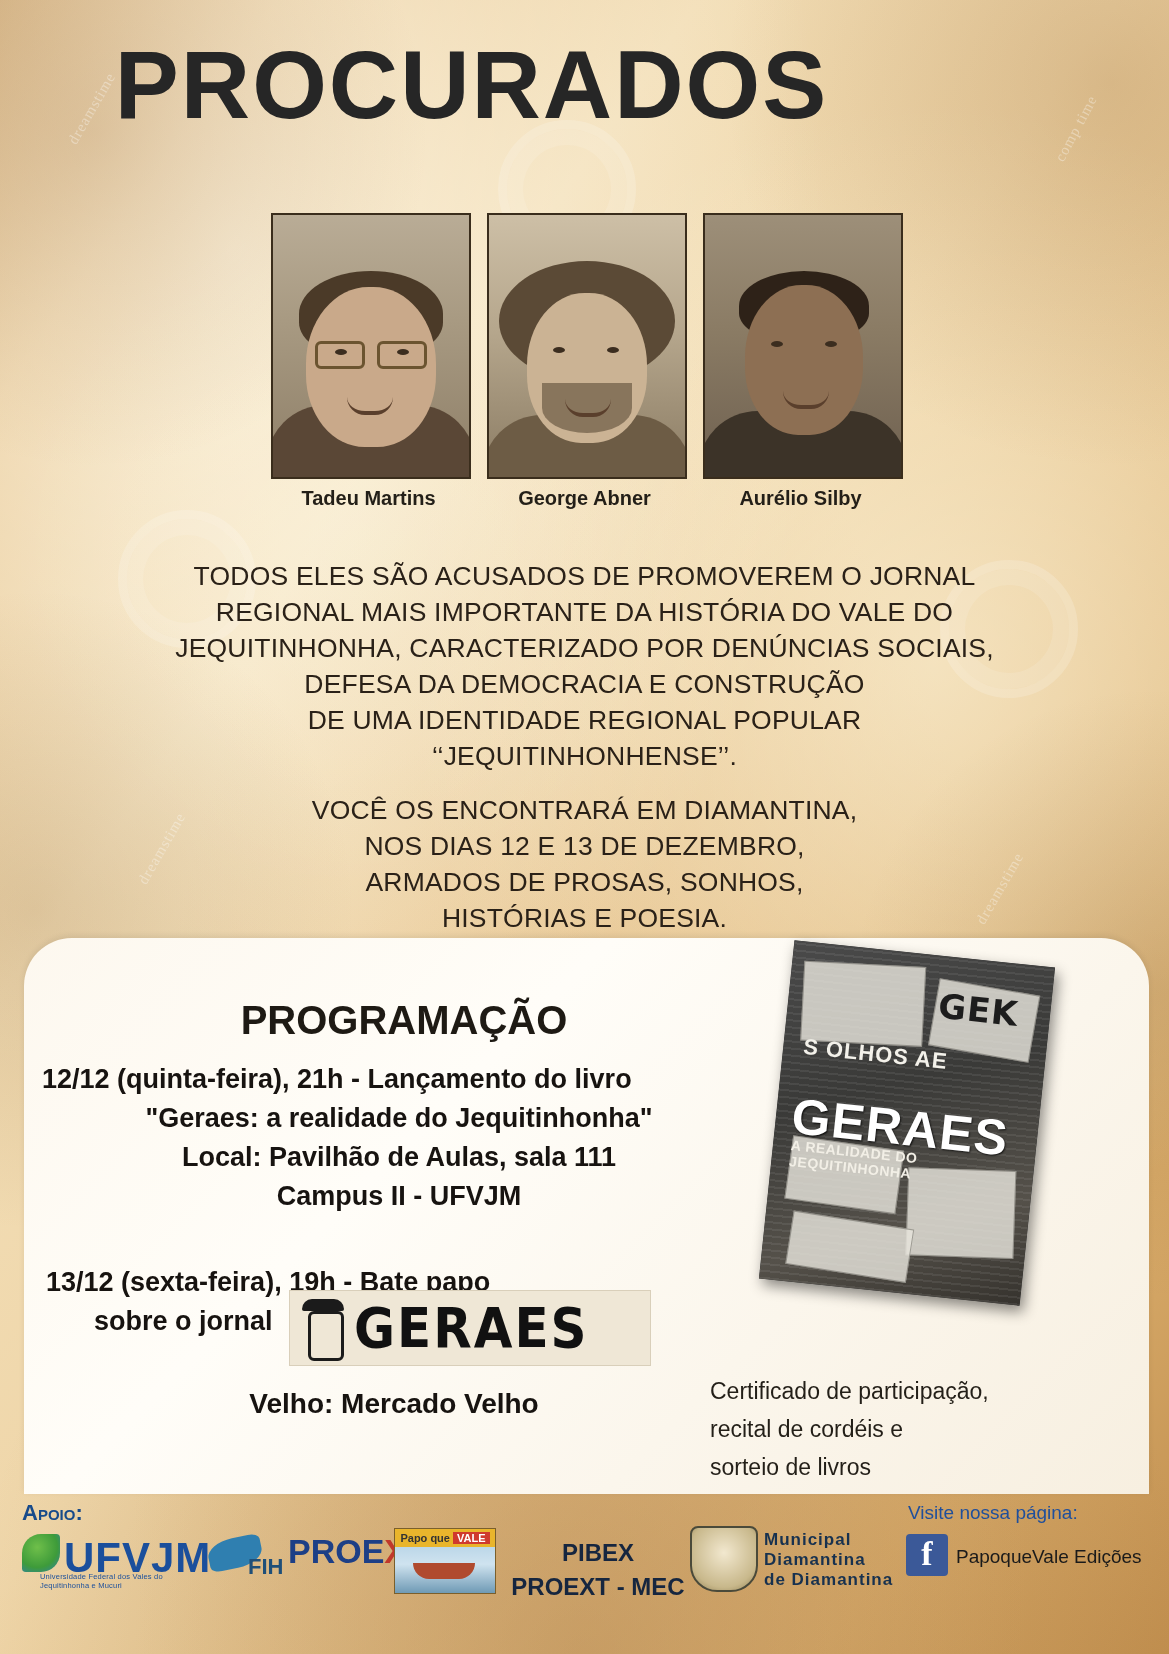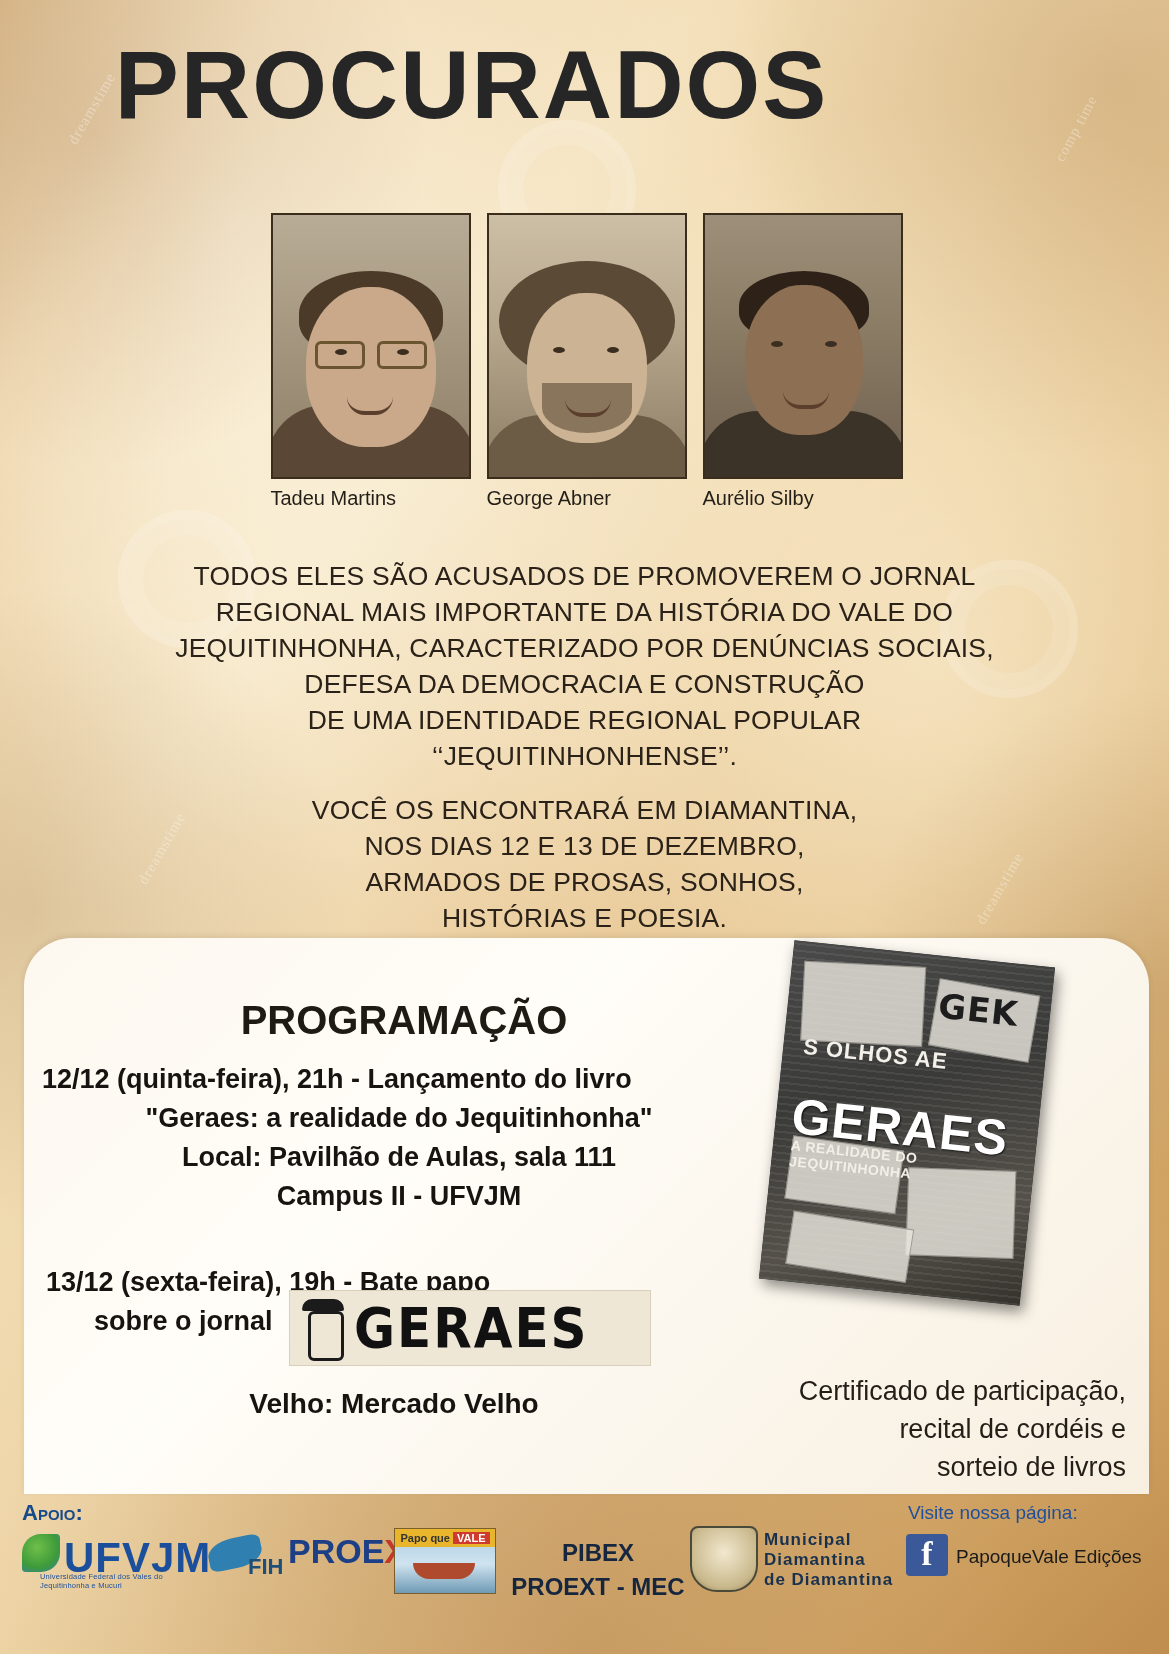--- a/index.html
+++ b/index.html
@@ -72,21 +72,22 @@
     position: absolute;
     top: 213px;
     left: 0;
     width: 1169px;
     display: flex;
     justify-content: center;
     gap: 20px;
   }
   .photo-card {
     width: 196px;
-    text-align: left;
+    text-align: center;
+    font-weight: bold;
   }
   .photo-frame {
     width: 196px;
     height: 262px;
     border: 2px solid #3a2d1c;
     overflow: hidden;
     position: relative;
     background: #9b8straight;
   }
   .photo-name {
@@ -320,25 +321,25 @@
     text-shadow: 1px 1px 2px rgba(0,0,0,.8);
   }
   .book-sub {
     position: absolute;
     left: 18px; top: 196px;
     font-size: 14px; font-weight: bold; color: #f2efe6;
     letter-spacing: .5px;
   }
   .cert {
     position: absolute;
-    left: 672px;
+    left: 686px;
     top: 434px;
     width: 430px;
-    text-align: right;
-    font-size: 27px;
+    text-align: left;
+    font-size: 23px;
     line-height: 38px;
     color: #231f18;
   }
 
   
   .footer {
     position: absolute;
     left: 0;
     top: 1494px;
     width: 1169px;

